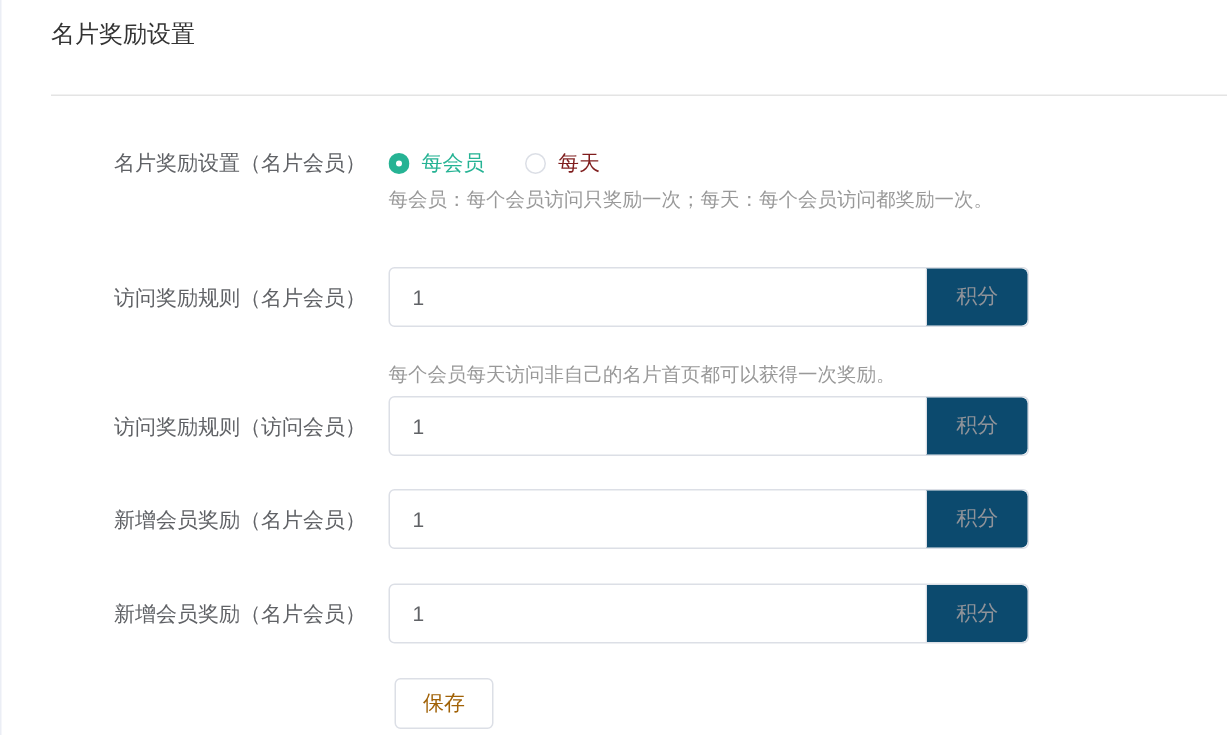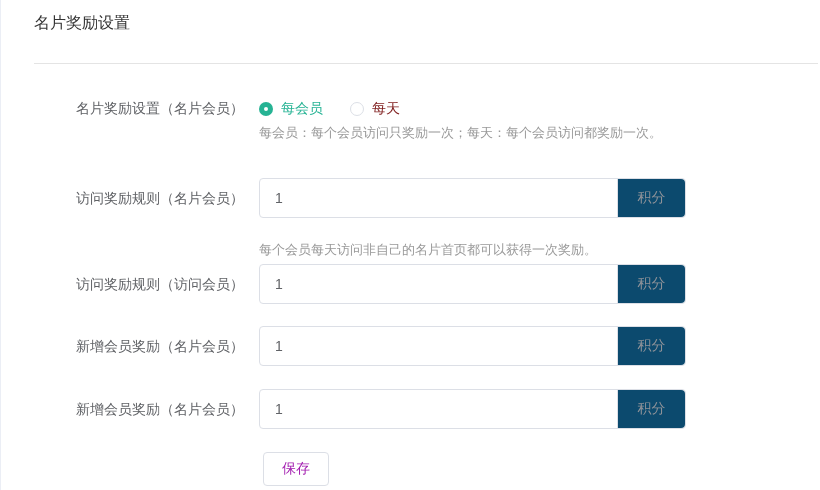--- a/index.html
+++ b/index.html
@@ -58,21 +58,21 @@
     width: 68px; box-sizing: border-box;
     background: #0c4a6e; border-left: 1px solid #dcdfe6;
     color: #909399; font-size: 14px;
     display: flex; align-items: center; justify-content: center;
     border-radius: 0 4px 4px 0;
   }
   .save-btn {
     position: absolute; left: 262px; top: 452px;
     width: 66px; height: 34px;
     background: #ffffff; border: 1px solid #dcdfe6; border-radius: 4px;
-    color: #a21caf; font-size: 14px; cursor: pointer;
+    color: #a16207; font-size: 14px; cursor: pointer;
     font-family: Liberation Sans, sans-serif;
   }
   .top-98 { top: 98px; }
   .top-188 { top: 188px; }
   .top-274 { top: 274px; }
   .top-336 { top: 336px; }
   .top-399 { top: 399px; }
 </style>
 </head>
 <body>

